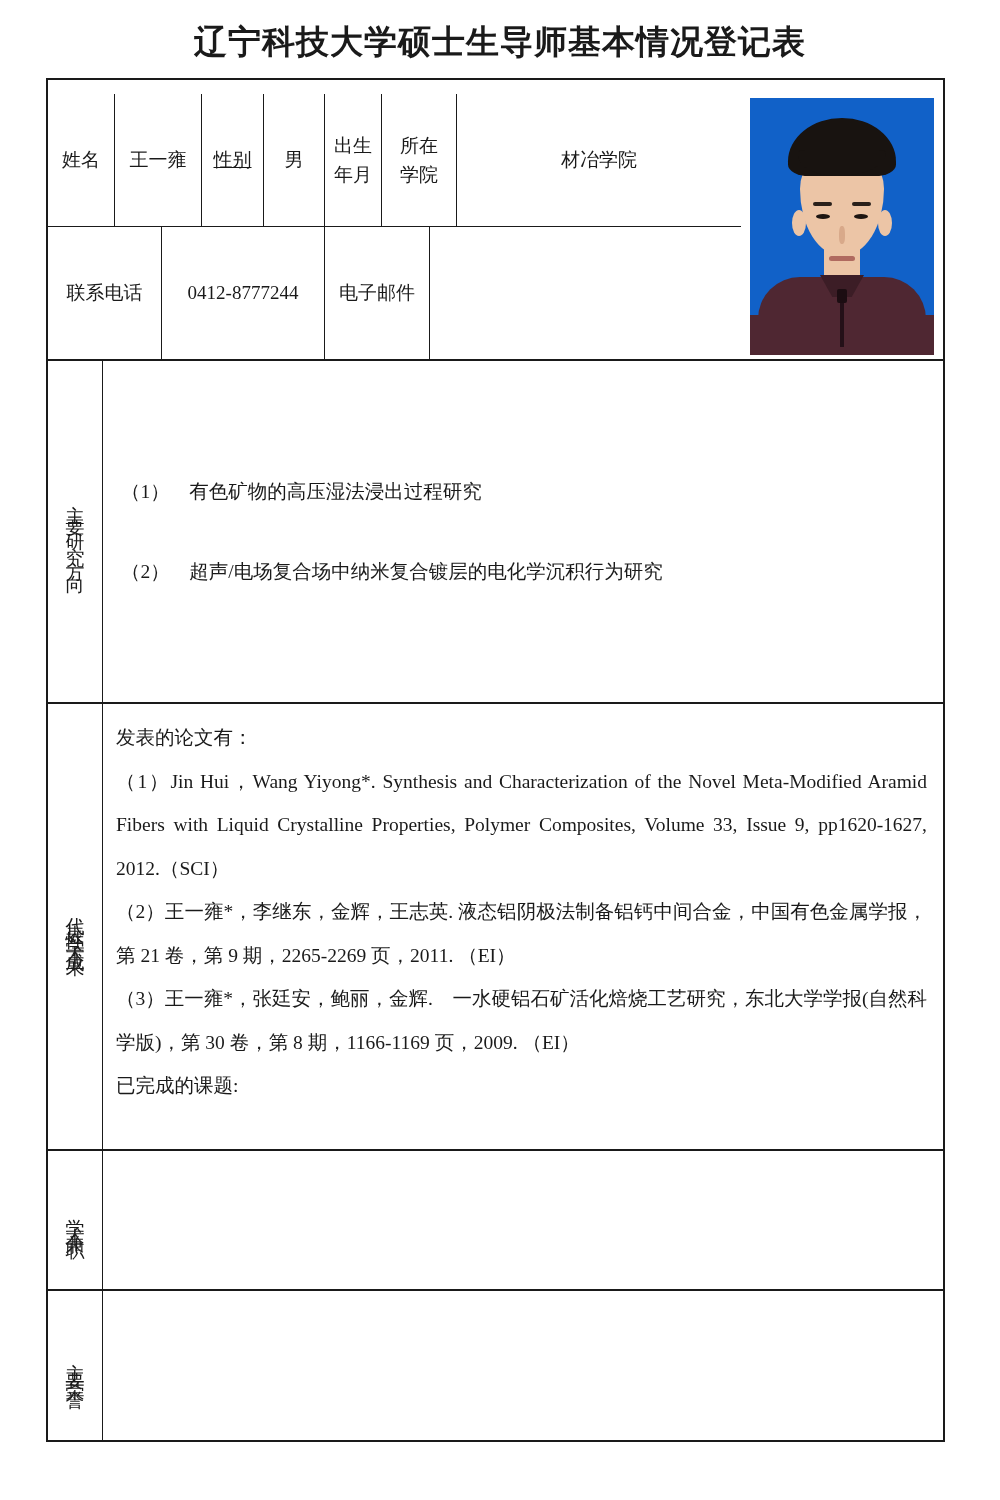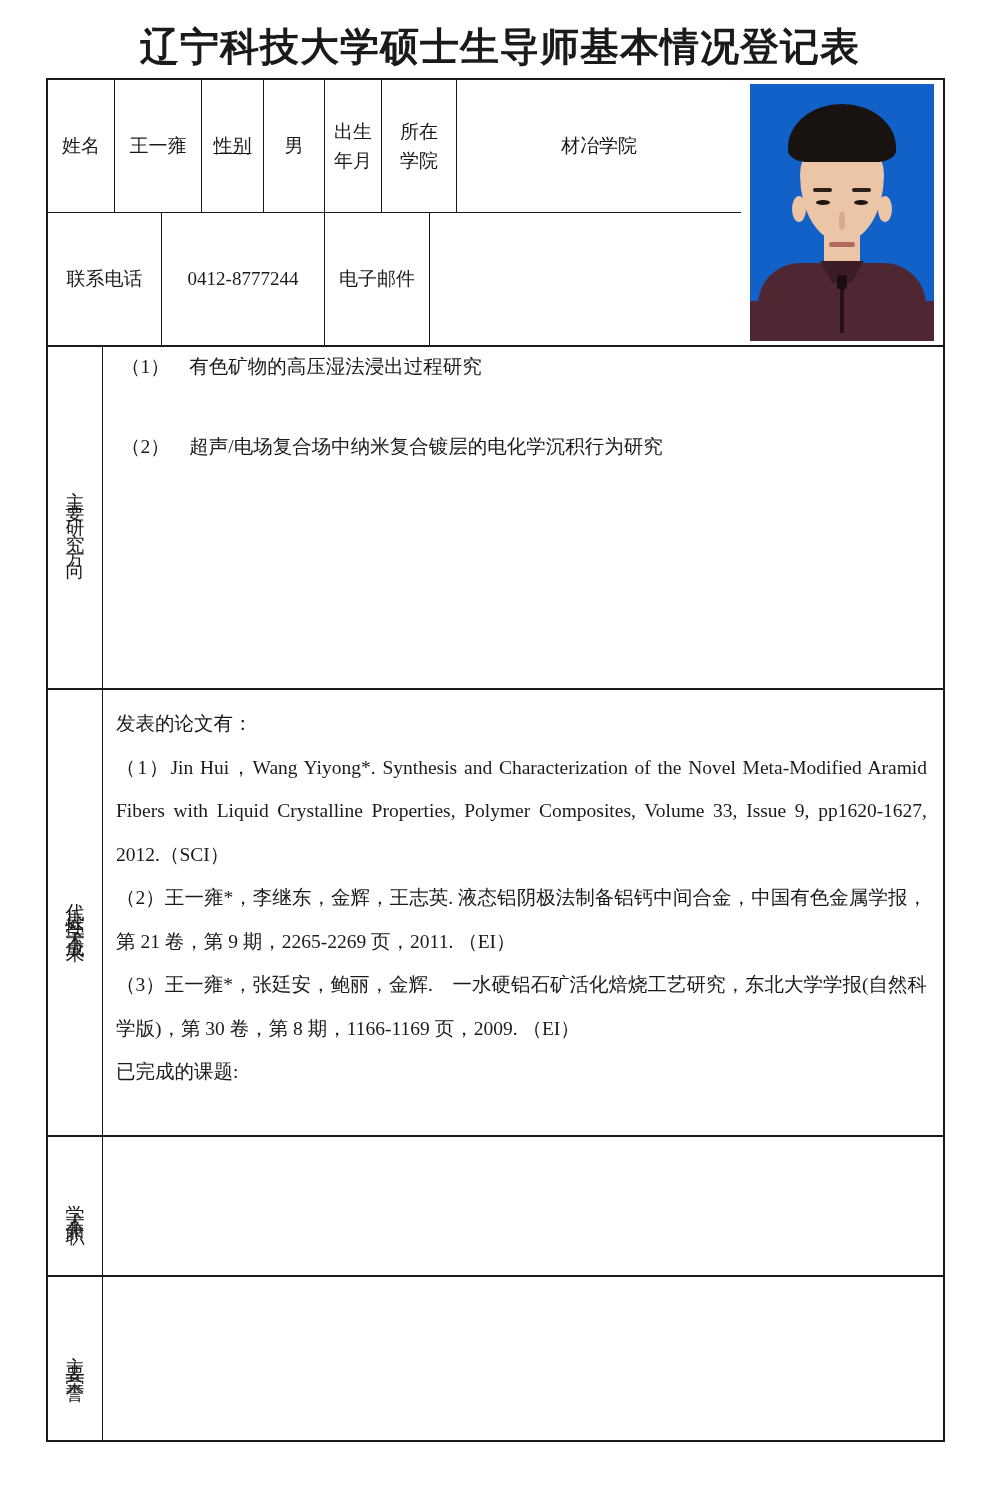--- a/index.html
+++ b/index.html
@@ -1,28 +1,28 @@
 <!DOCTYPE html>
 <html style="--photo-bg: #1161c8; --jacket: #4f2732; --skin: #ecc5a6; --hair: #181310; --line: #1a1a1a;"><head>
 <meta charset="utf-8">
 <style>
   * { margin:0; padding:0; box-sizing:border-box; }
   html,body { width:1000px; height:1500px; background:#ffffff;
     font-family:"Liberation Serif","DejaVu Serif",serif; color:#1a1a1a; }
   .page { position:relative; width:1000px; height:1500px; overflow:hidden; }
 
   .page-title { position:absolute; top:20px; left:0; width:100%; text-align:center;
-    font-size:39px; font-weight:bold; letter-spacing:1px; }
+    font-size:33px; font-weight:bold; letter-spacing:1px; }
 
   .form-table { position:absolute; left:46px; top:78px; width:899px; height:1364px;
     border:2px solid var(--line,#1a1a1a); display:flex; flex-direction:column;
     font-size:19px; }
 
   
-  .top-section { display:flex; height:267px; border-bottom:2px solid var(--line,#1a1a1a); }
+  .top-section { display:flex; height:267px; border-bottom:2px solid var(--line,#1a1a1a);margin-top:14px; }
   .top-left { width:693px; display:flex; flex-direction:column; }
   .trow { display:flex; flex:1; border-bottom:1px solid var(--line,#1a1a1a); }
   .trow:last-child { border-bottom:none; }
   .cell { border-right:1px solid var(--line,#1a1a1a); display:flex;
     align-items:center; justify-content:center; text-align:center; padding:2px; }
   .cell.last { border-right:none; flex:1; }
   .wrap2 { width:2.4em; line-height:1.55; }
   .w67{width:67px;} .w87{width:87px;} .w62{width:62px;text-decoration:underline;} .w61{width:61px;}
   .w57{width:57px;} .w86{width:86px;} .w75{width:75px;} .w143{width:143px;}
   .w114{width:114px;} .w163{width:163px;} .w105{width:105px;}
@@ -66,21 +66,21 @@
     height:14px; background:#1c0d12; border-radius:2px; }
 
   
   .section { display:flex; border-bottom:2px solid var(--line,#1a1a1a); }
   .section:last-child { border-bottom:none; }
   .vcell { width:55px; border-right:1px solid var(--line,#1a1a1a);
     display:flex; align-items:center; justify-content:center; }
   .vtext { writing-mode:vertical-rl; text-orientation:upright; font-size:19px; }
   .sec-content { flex:1; position:relative; }
 
-  .research-content { display:flex; flex-direction:column; 
+  .research-content { display:flex; flex-direction:column; justify-content:center;
     height:100%; padding-left:18px;gap:40px; }
   .research-line { line-height:40px; font-size:19.5px; }
 
   .pub-content { padding:12px 16px 0 13px; }
   .pub-content p { font-size:19.5px; line-height:43.5px; text-align:justify; }
 
   .sp-main { letter-spacing:14px; }   
   .sp-achv { letter-spacing:7px; }    
   .sp-pos  { letter-spacing:8px; }    
   .sp-hon  { letter-spacing:9px; }    

